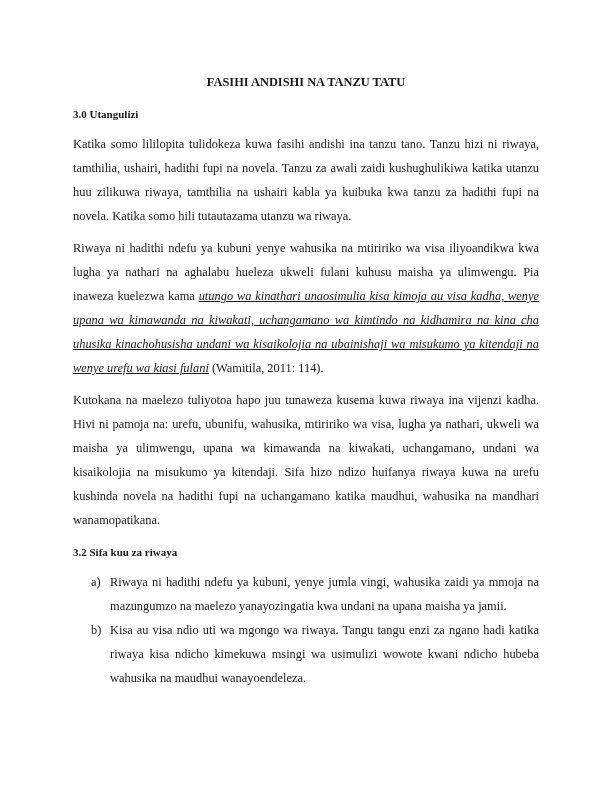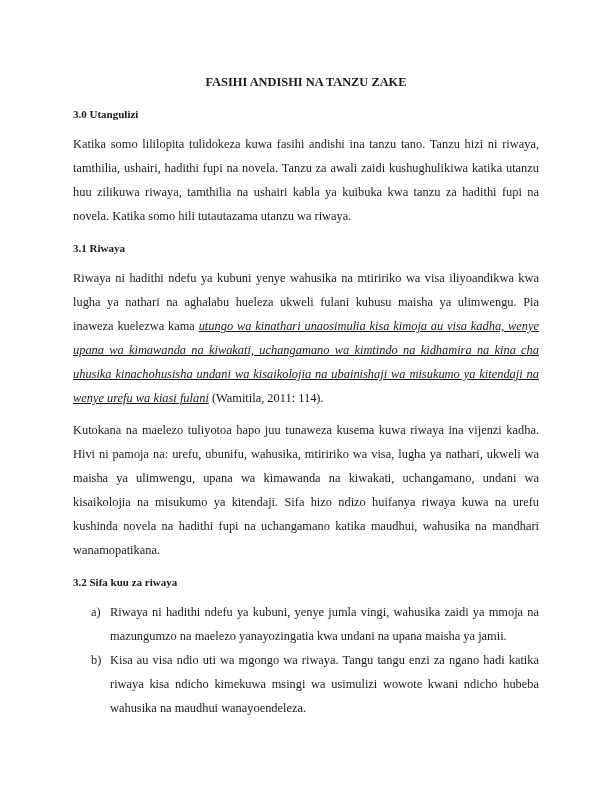--- a/index.html
+++ b/index.html
@@ -58,29 +58,28 @@
       position: absolute;
       left: 18px;
       top: 0;
     }
   </style>
 </head>
 <body>
 
 <div class="page">
 
-  <div class="title second">FASIHI ANDISHI NA TANZU ZAKE</div>
+  <div class="title second">FASIHI ANDISHI NA TANZU TATU</div>
 
   <section>
     <h2>3.0 Utangulizi</h2>
     <p>Katika somo lililopita tulidokeza kuwa fasihi andishi ina tanzu tano. Tanzu hizi ni riwaya, tamthilia, ushairi, hadithi fupi na novela. Tanzu za awali zaidi kushughulikiwa katika utanzu huu zilikuwa riwaya, tamthilia na ushairi kabla ya kuibuka kwa tanzu za hadithi fupi na novela. Katika somo hili tutautazama utanzu wa riwaya.</p>
   </section>
 
   <section>
-    <h2>3.1 Riwaya</h2>
     <p><span>Riwaya ni hadithi ndefu ya kubuni yenye wahusika na mtiririko wa visa iliyoandikwa kwa lugha ya nathari na aghalabu hueleza ukweli fulani kuhusu maisha ya ulimwengu. Pia inaweza kuelezwa kama </span><em>utungo wa kinathari unaosimulia kisa kimoja au visa kadha, wenye upana wa kimawanda na kiwakati, uchangamano wa kimtindo na kidhamira na kina cha uhusika kinachohusisha undani wa kisaikolojia na ubainishaji wa misukumo ya kitendaji na wenye urefu wa kiasi fulani</em><span> (Wamitila, 2011: 114).</span></p>
     <p class="last-para">Kutokana na maelezo tuliyotoa hapo juu tunaweza kusema kuwa riwaya ina vijenzi kadha. Hivi ni pamoja na: urefu, ubunifu, wahusika, mtiririko wa visa, lugha ya nathari, ukweli wa maisha ya ulimwengu, upana wa kimawanda na kiwakati, uchangamano, undani wa kisaikolojia na misukumo ya kitendaji. Sifa hizo ndizo huifanya riwaya kuwa na urefu kushinda novela na hadithi fupi na uchangamano katika maudhui, wahusika na mandhari wanamopatikana.</p>
   </section>
 
   <section>
     <h2>3.2 Sifa kuu za riwaya</h2>
     <ol class="sifa">
       <li>
         <span class="marker">a)</span>
         <span>Riwaya ni hadithi ndefu ya kubuni, yenye jumla vingi, wahusika zaidi ya mmoja na mazungumzo na maelezo yanayozingatia kwa undani na upana maisha ya jamii.</span>

